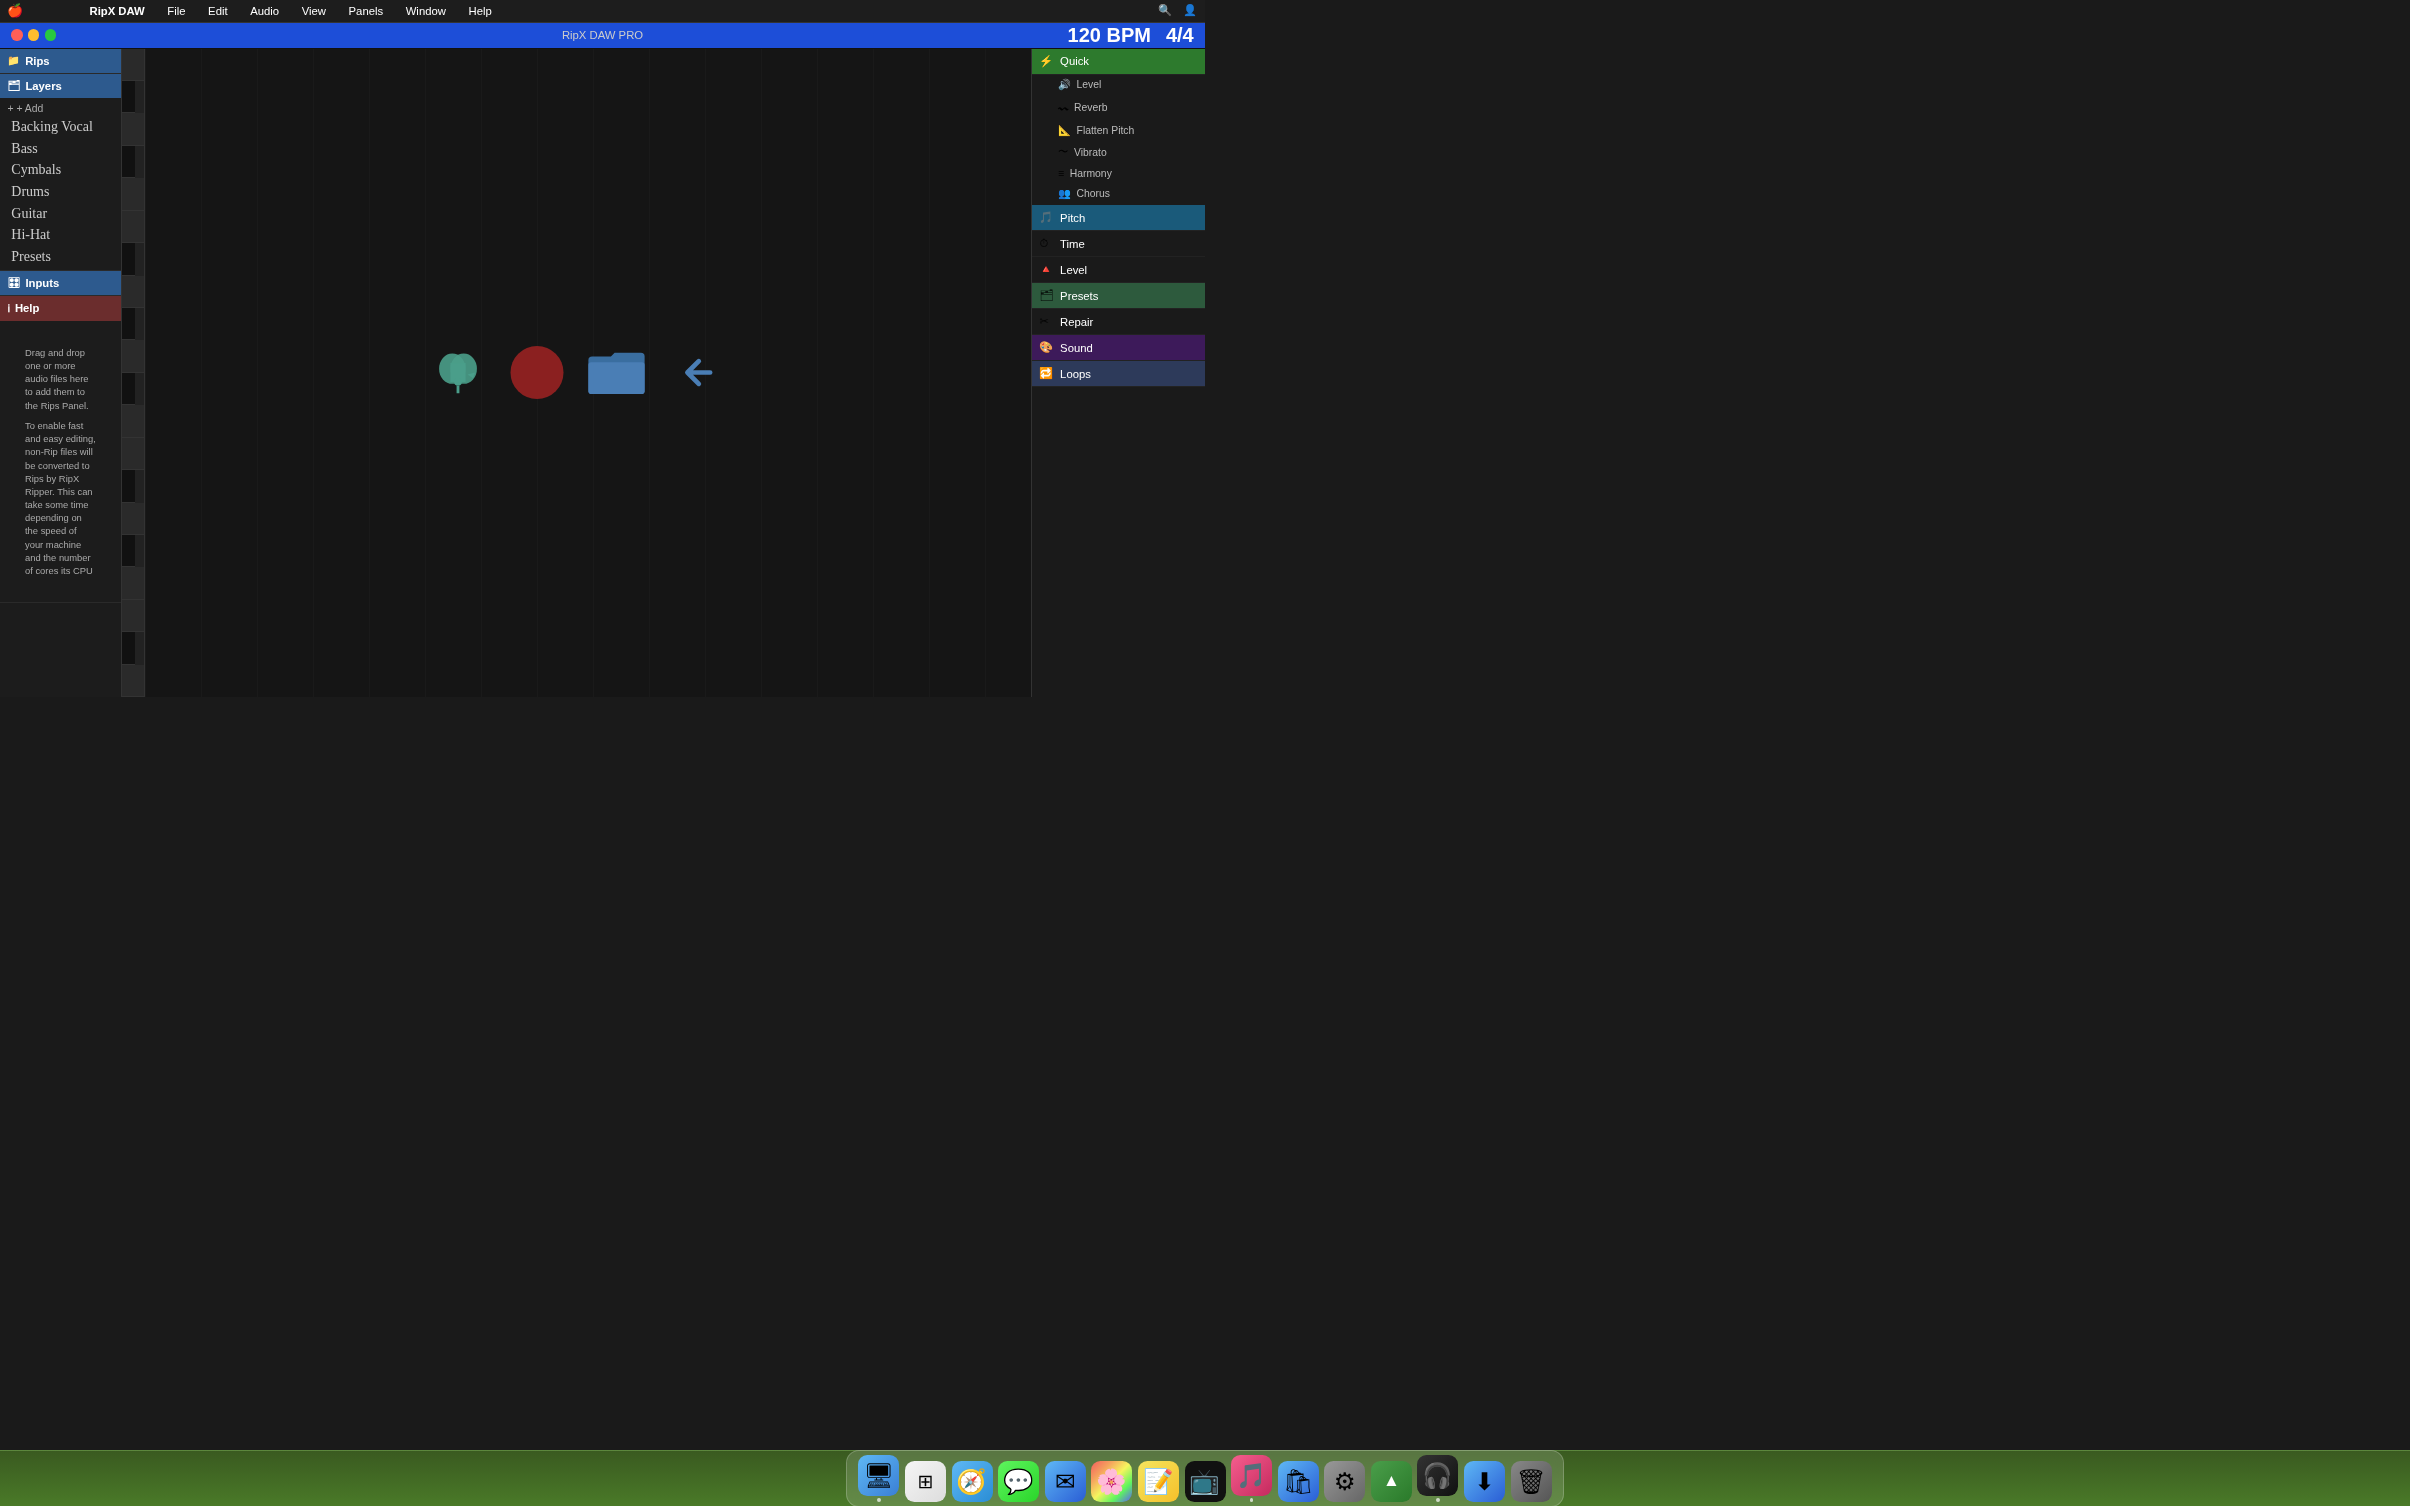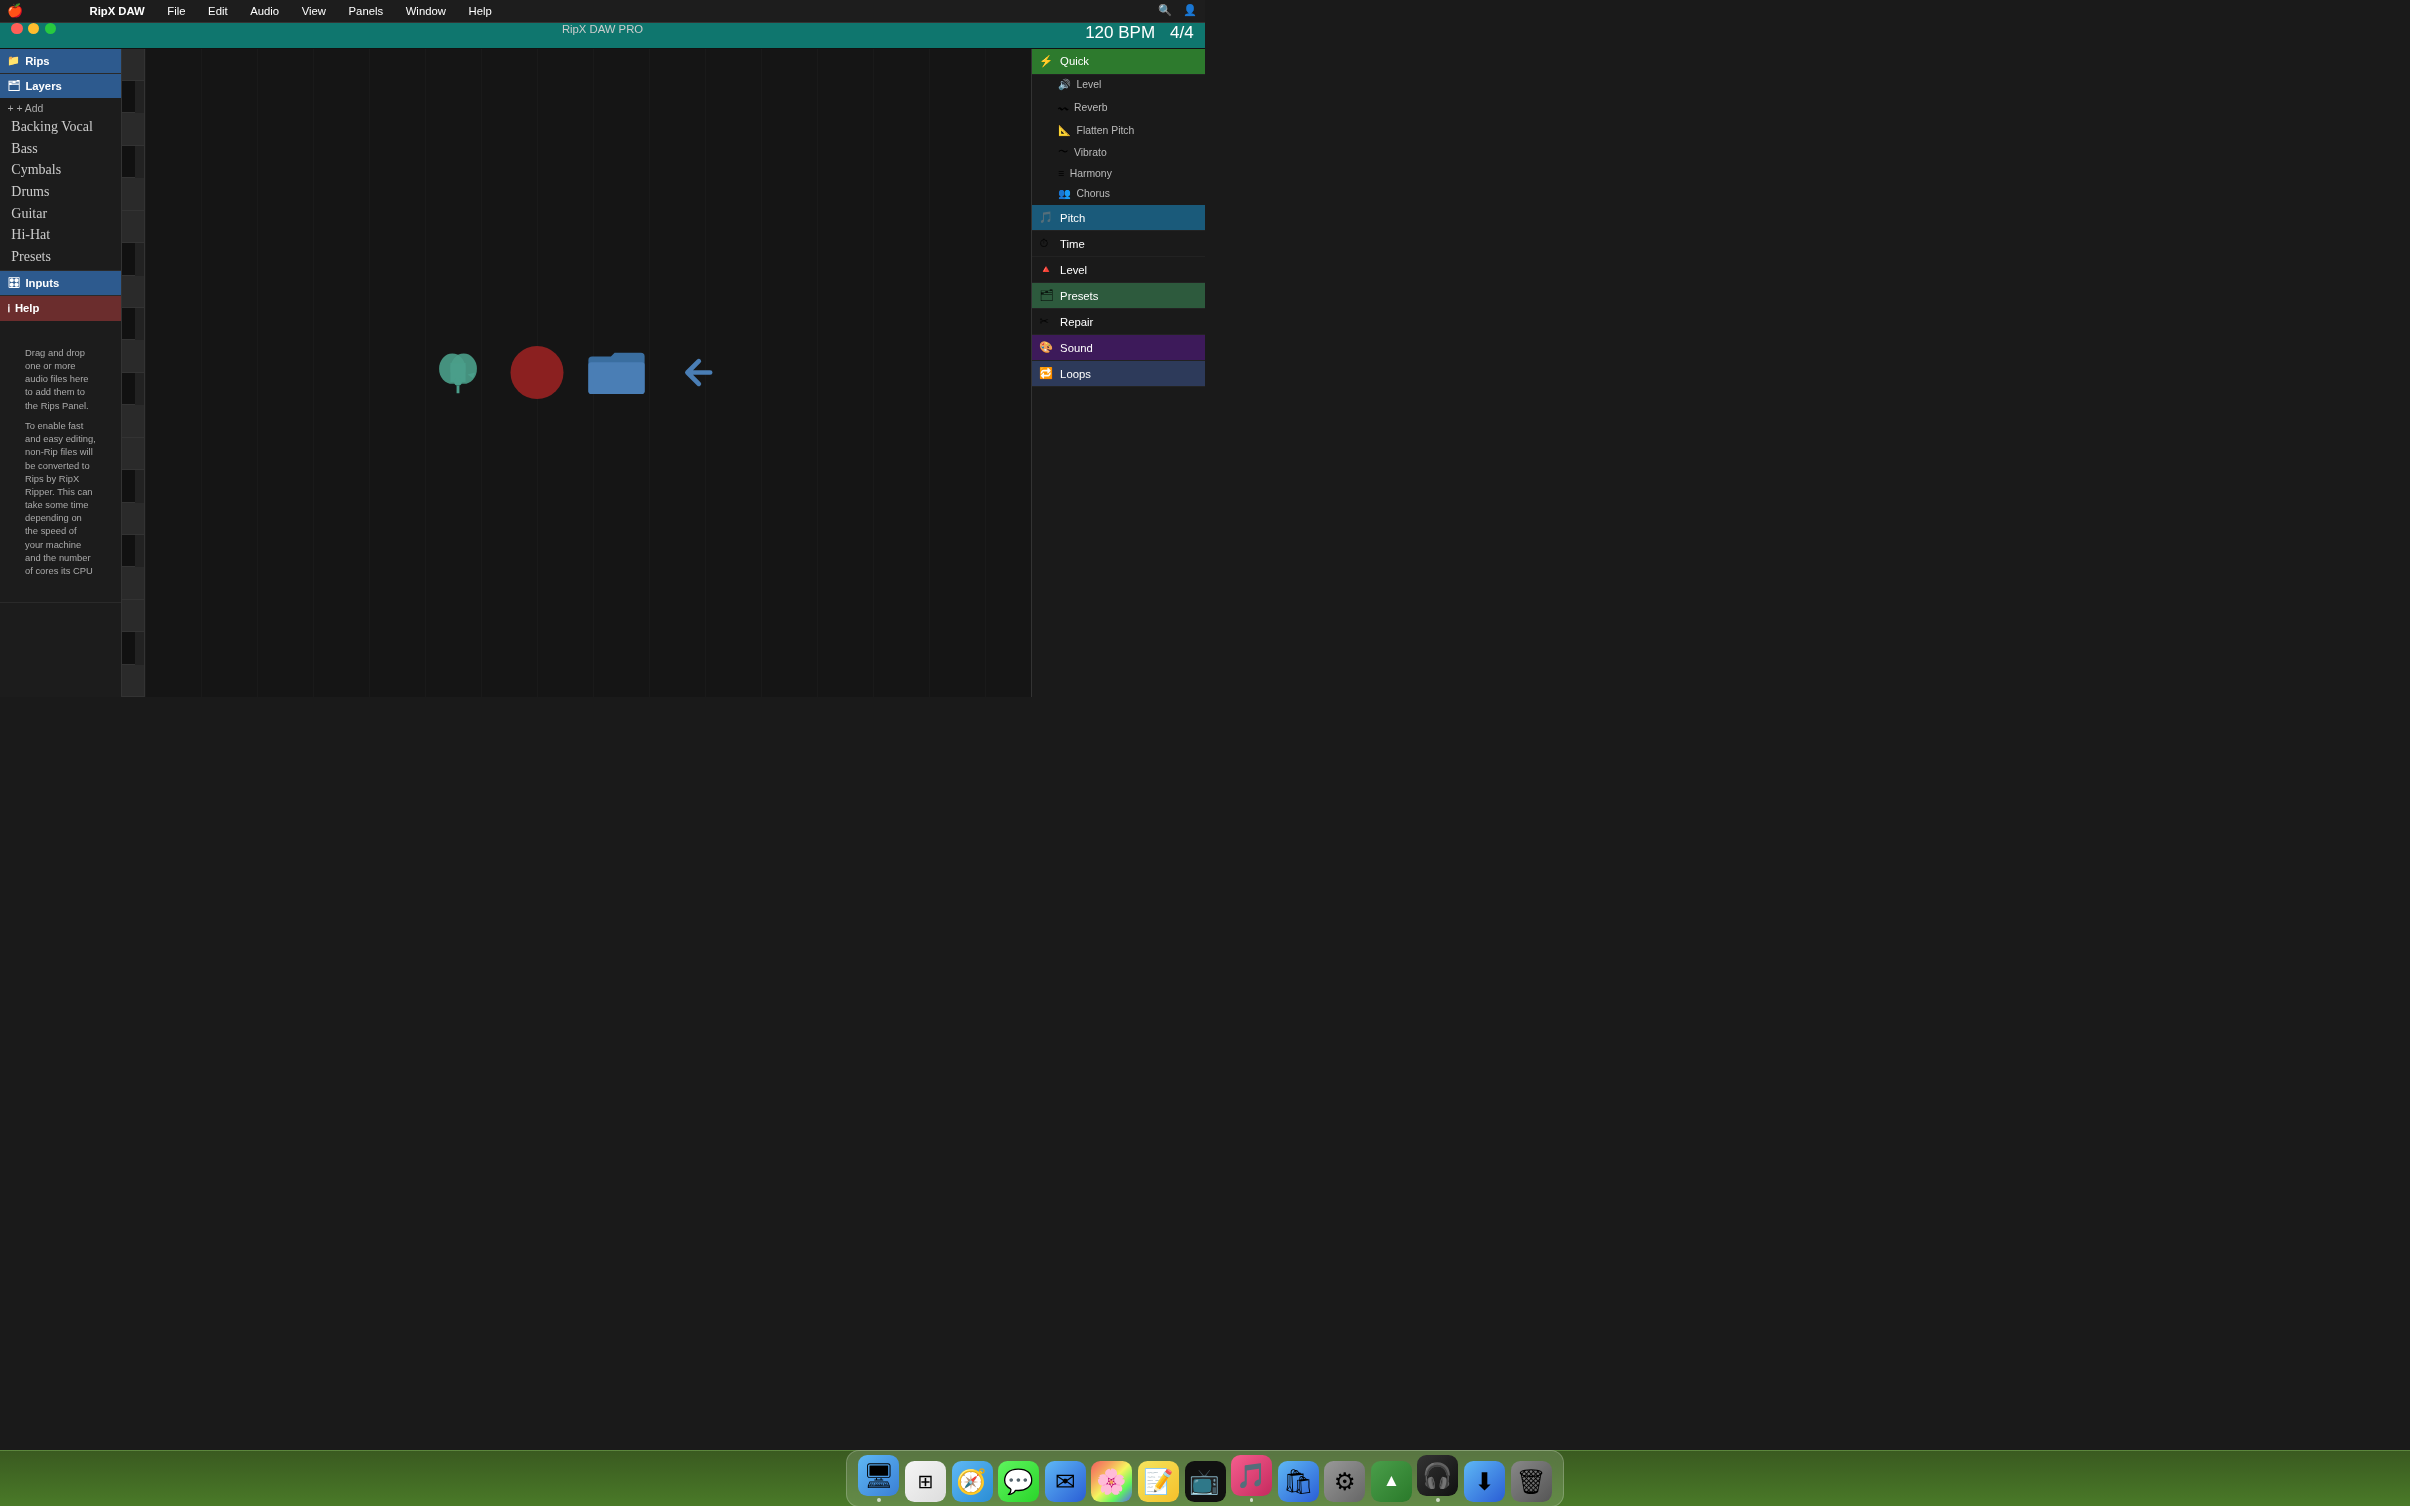--- a/index.html
+++ b/index.html
@@ -42,22 +42,22 @@
       align-items: center;
     }
     .menubar-right span {
       font-size: 11.3px;
       color: #fff;
     }
 
     
     .titlebar {
       display: flex;
-      align-items: flex-start;
-      background: #0f766e;
+      align-items: center;
+      background: #1d4ed8;
       height: 26px;
       padding: 0 11.3px;
       border-bottom: 0.9px solid #111;
       position: relative;
     }
     .traffic-lights {
       display: flex;
       gap: 5.6px;
       align-items: center;
     }
@@ -73,22 +73,22 @@
       color: #ccc;
       font-weight: 500;
     }
     .bpm-display {
       margin-left: auto;
       display: flex;
       gap: 15px;
       align-items: center;
     }
     .bpm-text {
-      font-size: 17px;
-      font-weight: 400;
+      font-size: 20px;
+      font-weight: 700;
       color: #fff;
     }
 
     
     .main-layout {
       display: flex;
       height: calc(753px - 22.6px - 26px - 56px);
       background: #111;
     }
 

